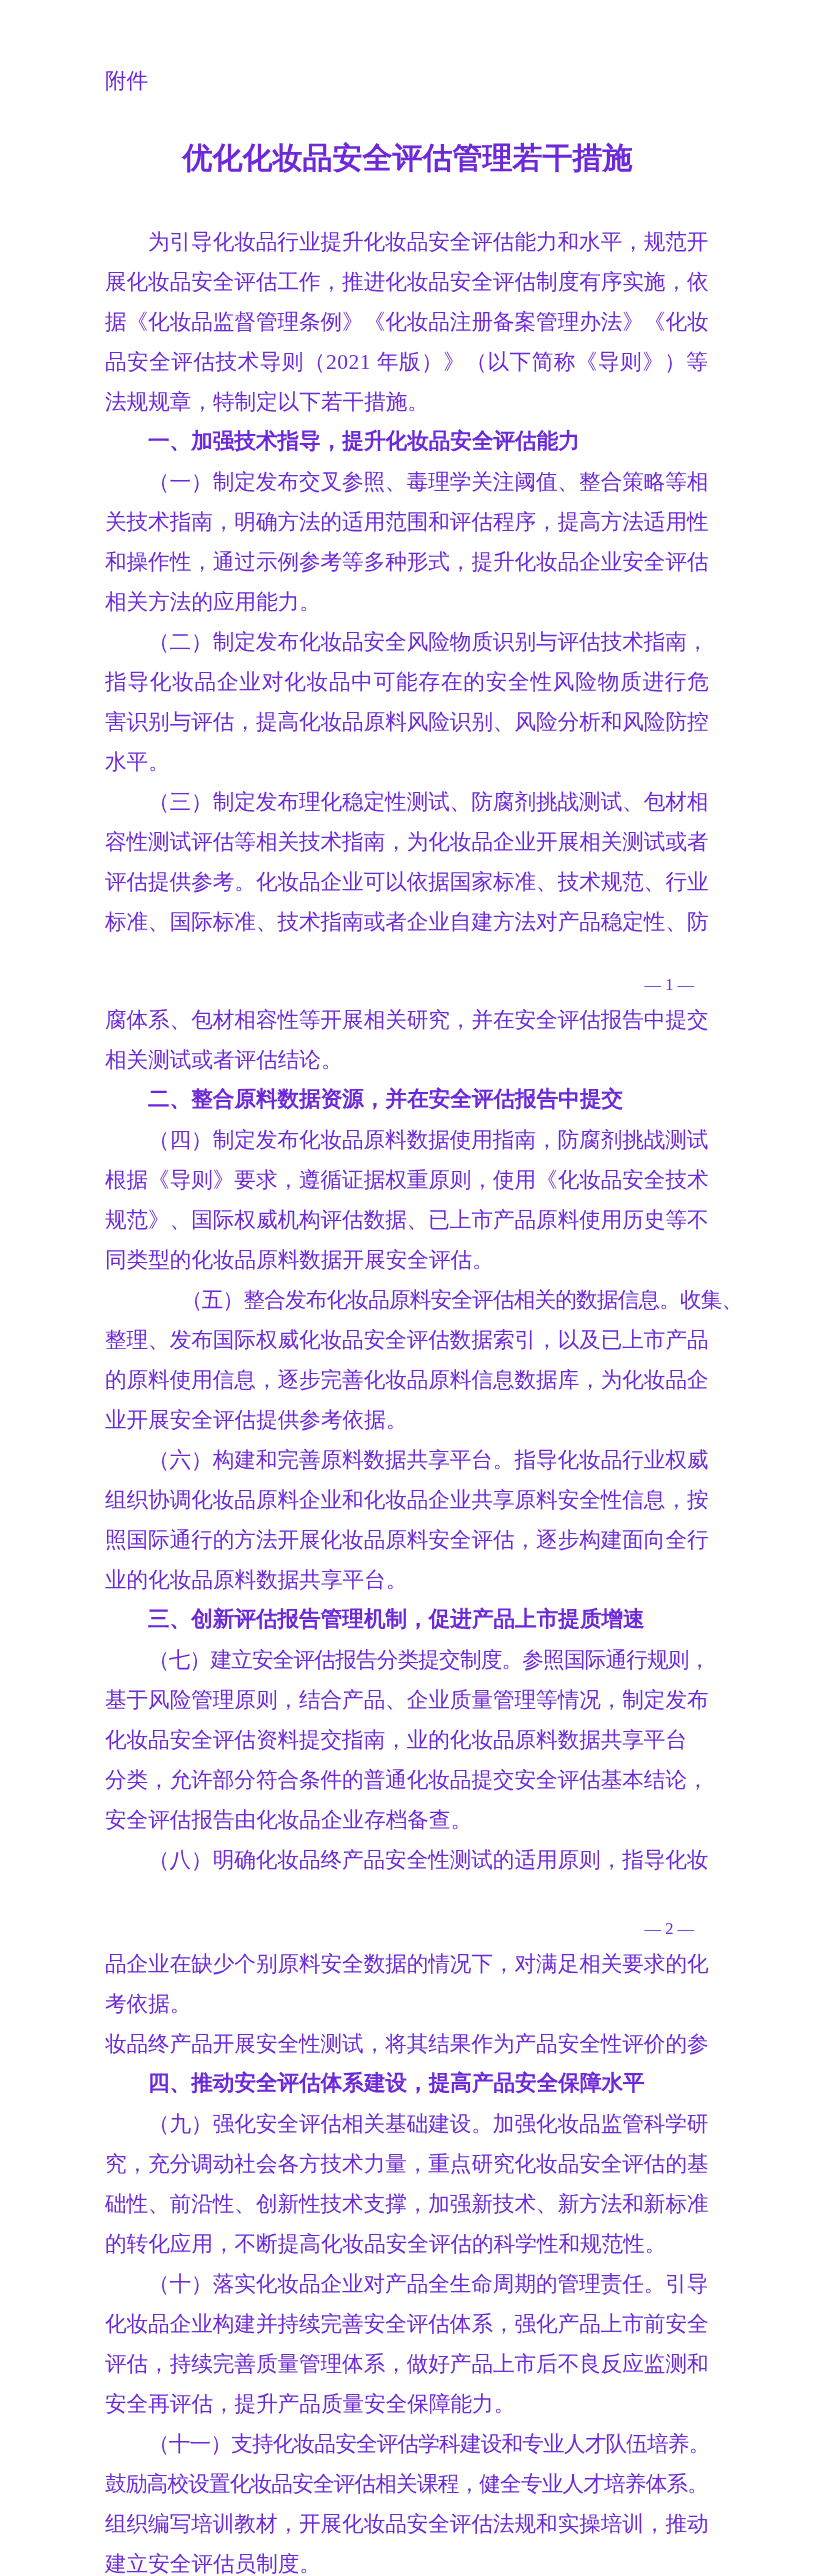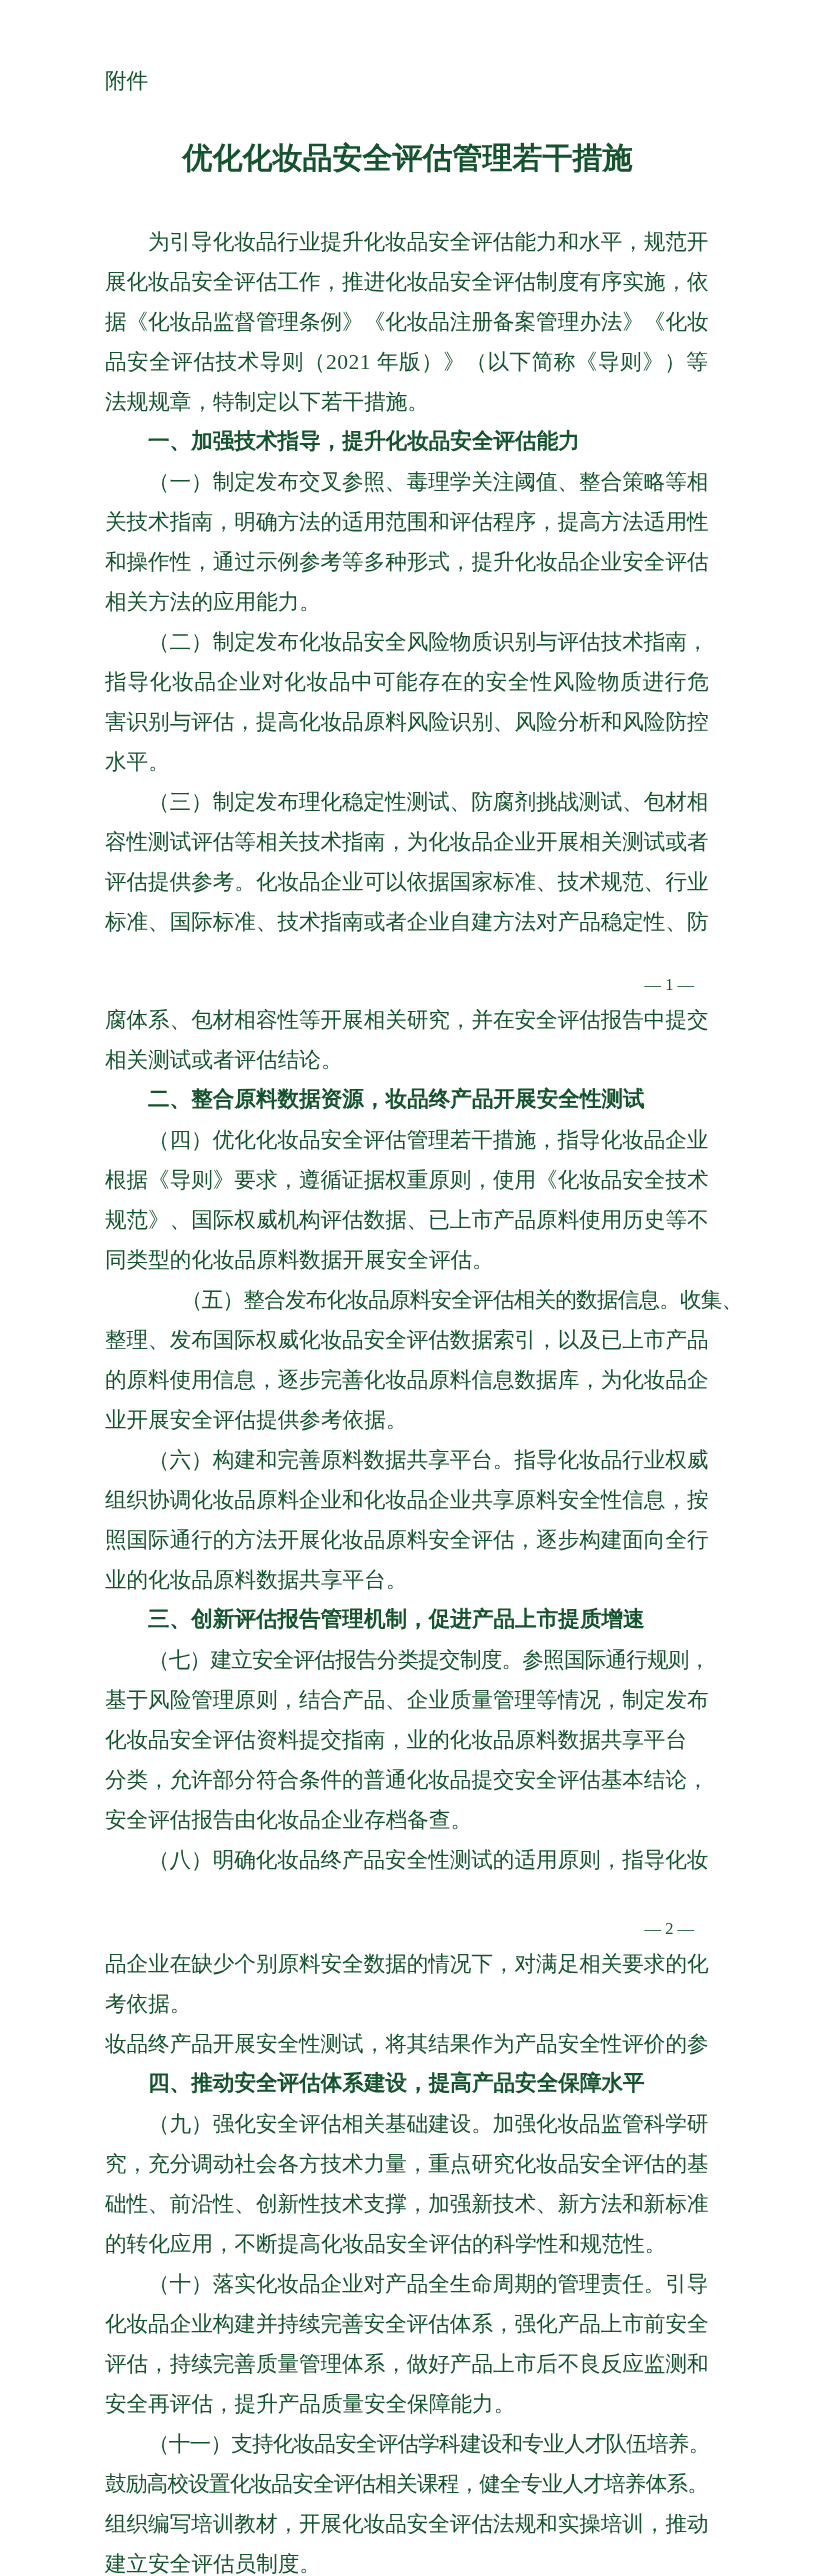--- a/index.html
+++ b/index.html
@@ -17,21 +17,21 @@
     font-family: "Liberation Serif", "DejaVu Serif", serif;
   }
   .content {
     padding: 0 108px 0 105px;
   }
   .line {
     height: 40px;
     line-height: 40px;
     font-size: 21.6px;
     white-space: nowrap;
-    color: #14532d;
+    color: #6d28d9;
   }
   .line.indent {
     padding-left: 43px;
   }
   .line.h {
     font-family: Liberation Mono, monospace;
     font-weight: bold;
   }
   .line.attach {
     font-family: "Liberation Serif", "DejaVu Serif", serif;
@@ -74,22 +74,22 @@
       <div class="line p fit"><span style="letter-spacing: 0.8px;">指导化妆品企业对化妆品中可能存在的安全性风险物质进行危</span></div>
       <div class="line p fit"><span style="letter-spacing: -0.04px;">害识别与评估，提高化妆品原料风险识别、风险分析和风险防控</span></div>
       <div class="line p"><span>水平。</span></div>
       <div class="line p indent fit"><span style="letter-spacing: -0.04px;">（三）制定发布理化稳定性测试、防腐剂挑战测试、包材相</span></div>
       <div class="line p fit"><span style="letter-spacing: -0.04px;">容性测试评估等相关技术指南，为化妆品企业开展相关测试或者</span></div>
       <div class="line p fit"><span style="letter-spacing: -0.04px;">评估提供参考。化妆品企业可以依据国家标准、技术规范、行业</span></div>
       <div class="line p fit"><span style="letter-spacing: -0.04px;">标准、国际标准、技术指南或者企业自建方法对产品稳定性、防</span></div>
       <div class="line pn" style="margin-top: 31px;"><span>— 1 —</span></div>
       <div class="line p fit" style="margin-top: 3.6px;"><span style="letter-spacing: -0.04px;">腐体系、包材相容性等开展相关研究，并在安全评估报告中提交</span></div>
       <div class="line p"><span>相关测试或者评估结论。</span></div>
-      <div class="line h indent"><span>二、整合原料数据资源，妆品终产品开展安全性测试</span></div>
-      <div class="line p indent fit"><span style="letter-spacing: -0.04px;">（四）优化化妆品安全评估管理若干措施，指导化妆品企业</span></div>
+      <div class="line h indent"><span>二、整合原料数据资源，并在安全评估报告中提交</span></div>
+      <div class="line p indent fit"><span style="letter-spacing: -0.04px;">（四）制定发布化妆品原料数据使用指南，防腐剂挑战测试</span></div>
       <div class="line p fit"><span style="letter-spacing: -0.04px;">根据《导则》要求，遵循证据权重原则，使用《化妆品安全技术</span></div>
       <div class="line p fit"><span style="letter-spacing: -0.04px;">规范》、国际权威机构评估数据、已上市产品原料使用历史等不</span></div>
       <div class="line p"><span>同类型的化妆品原料数据开展安全评估。</span></div>
       <div class="line p indent fit"><span style="letter-spacing: -0.8px; margin-left: 33px;">（五）整合发布化妆品原料安全评估相关的数据信息。收集、</span></div>
       <div class="line p fit"><span style="letter-spacing: -0.04px;">整理、发布国际权威化妆品安全评估数据索引，以及已上市产品</span></div>
       <div class="line p fit"><span style="letter-spacing: -0.04px;">的原料使用信息，逐步完善化妆品原料信息数据库，为化妆品企</span></div>
       <div class="line p"><span>业开展安全评估提供参考依据。</span></div>
       <div class="line p indent fit"><span style="letter-spacing: -0.04px;">（六）构建和完善原料数据共享平台。指导化妆品行业权威</span></div>
       <div class="line p fit"><span style="letter-spacing: -0.04px;">组织协调化妆品原料企业和化妆品企业共享原料安全性信息，按</span></div>
       <div class="line p fit"><span style="letter-spacing: -0.04px;">照国际通行的方法开展化妆品原料安全评估，逐步构建面向全行</span></div>

